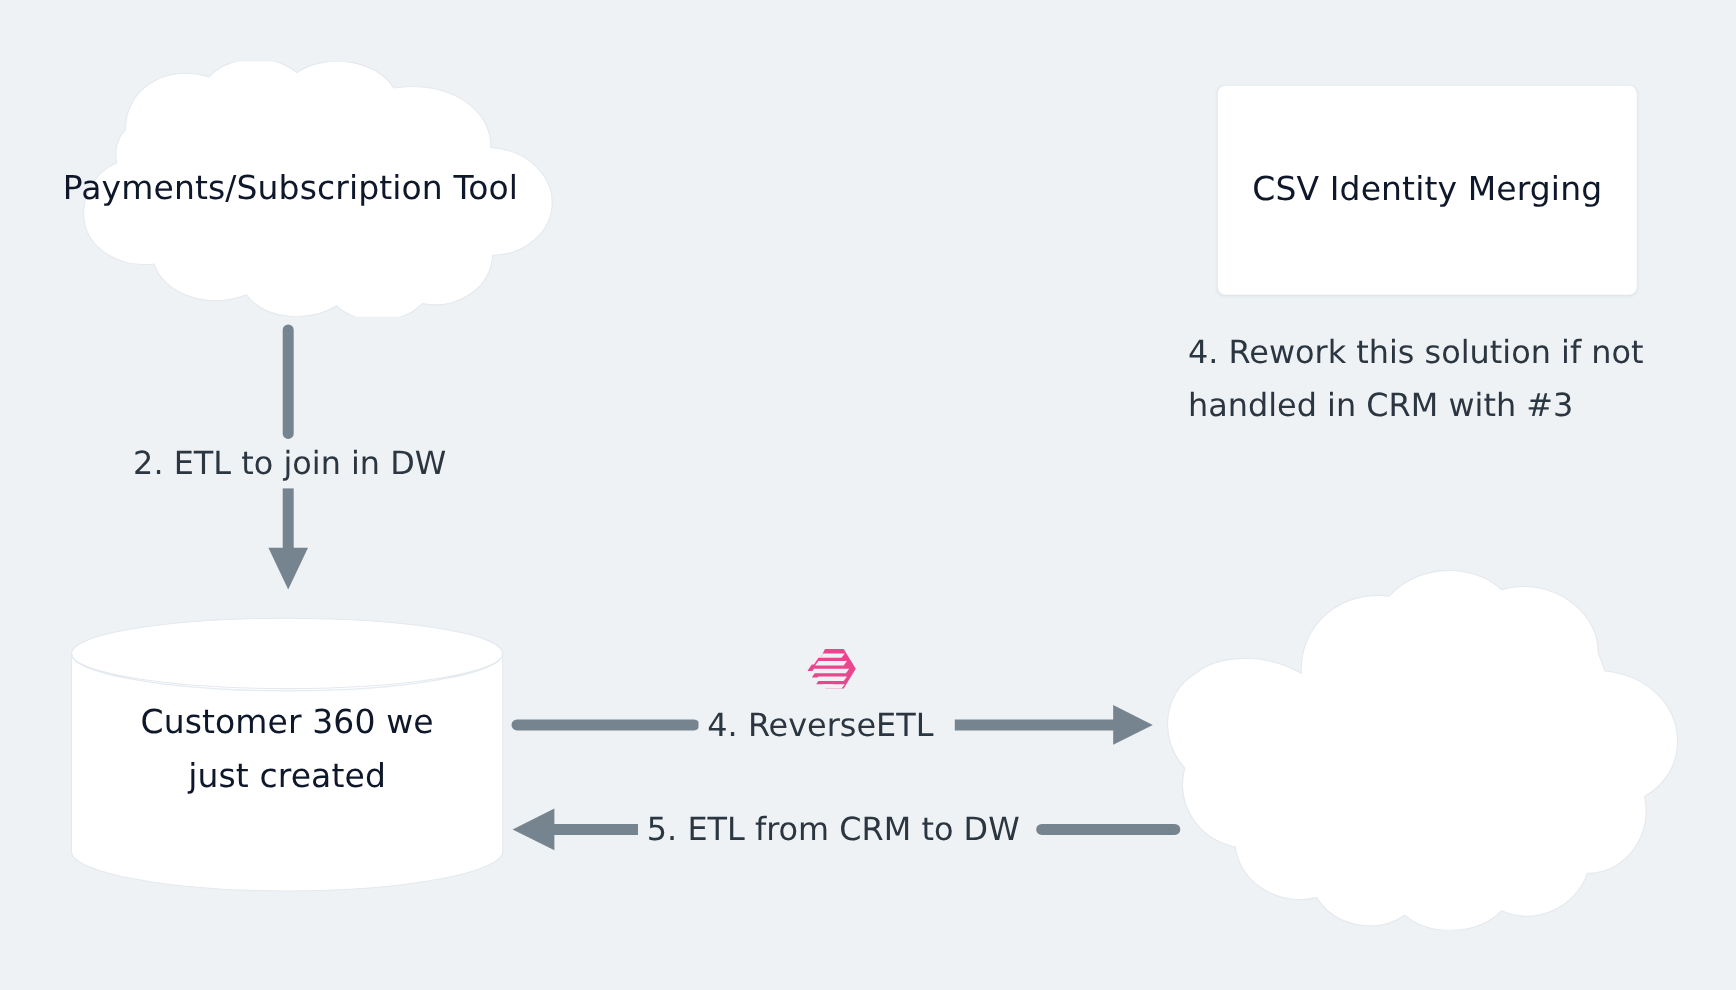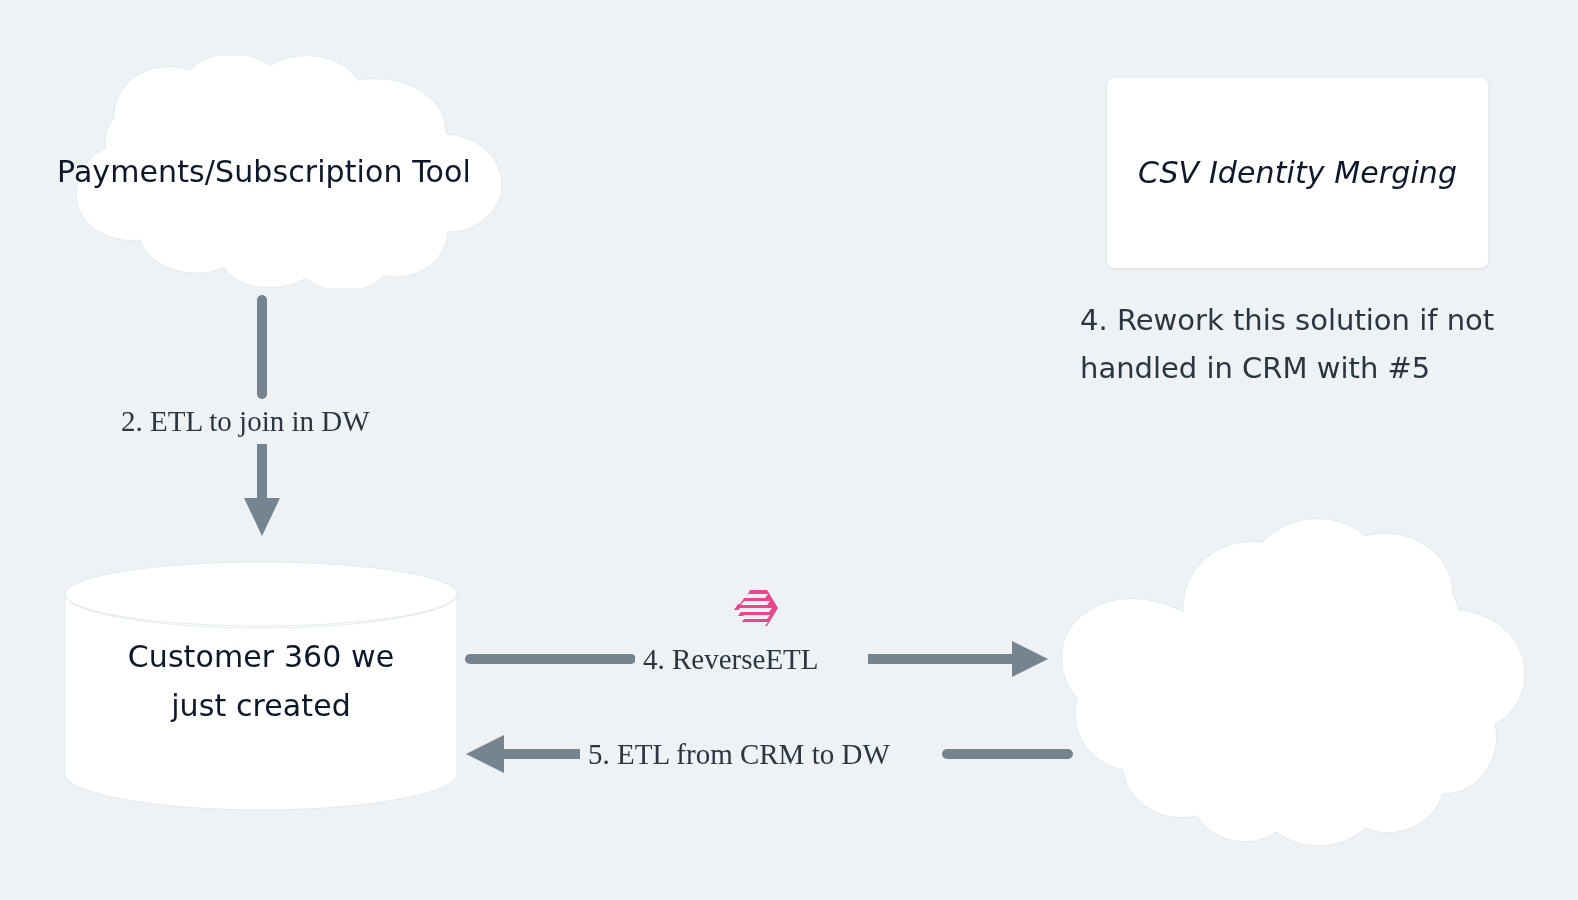--- a/index.html
+++ b/index.html
@@ -50,21 +50,20 @@
     width: 381px;
     height: 190px;
     background: #ffffff;
     border-radius: 7px;
     box-shadow: 0 1px 3px rgba(45,60,80,0.10);
   }
   #csv-box-label {
     left: 1107px;
     top: 149px;
     width: 381px;
-    font-style: italic;
   }
   
   #note-rework {
     position: absolute;
     left: 1080px;
     top: 296px;
     width: 430px;
     color: #2b3641;
     font-size: 29px;
     line-height: 48px;
@@ -107,21 +106,20 @@
   }
   .edge-label {
     position: absolute;
     color: #2b3641;
     font-size: 29px;
     line-height: 34px;
     text-align: center;
     white-space: nowrap;
     background: #eef2f5;
     padding: 0 8px;
-    font-family: Liberation Serif, serif;
   }
   #label-etl-join {
     left: 113px;
     top: 404px;
   }
   #label-reverse-etl {
     left: 635px;
     top: 642px;
   }
   #label-etl-crm-dw {
@@ -157,21 +155,21 @@
              C96,188 68,166 68,138
              C68,118 80,100 98,92
              C96,82 98,70 106,62 Z" fill="#ffffff" stroke="#e4e9ee" stroke-width="1"></path>
   </svg>
   <div class="node-label" id="payments-cloud-label">Payments/Subscription Tool</div>
 
   <div id="csv-box"></div>
   <div class="node-label" id="csv-box-label">CSV Identity Merging</div>
 
   <div id="note-rework">4. Rework this solution if
-not handled in CRM with #5</div>
+not handled in CRM with #3</div>
 
   <svg id="dw-cylinder" viewBox="0 0 394 256" aria-hidden="true">
     <path d="M1,34 L1,214 C1,233 89,250 197,250 C305,250 393,233 393,214 L393,34 Z" fill="#ffffff" stroke="#e4e9ee" stroke-width="1"></path>
     <ellipse cx="197" cy="34" rx="196" ry="32" fill="#ffffff" stroke="#e4e9ee" stroke-width="1"></ellipse>
     <path d="M1,34 C1,52 89,68 197,68 C305,68 393,52 393,34" fill="none" stroke="#e6ebf0" stroke-width="1.2"></path>
   </svg>
   <div class="node-label" id="dw-label">Customer 360 we
 just created</div>
 
   <svg id="crm-cloud" viewBox="0 0 486 330" aria-hidden="true">

